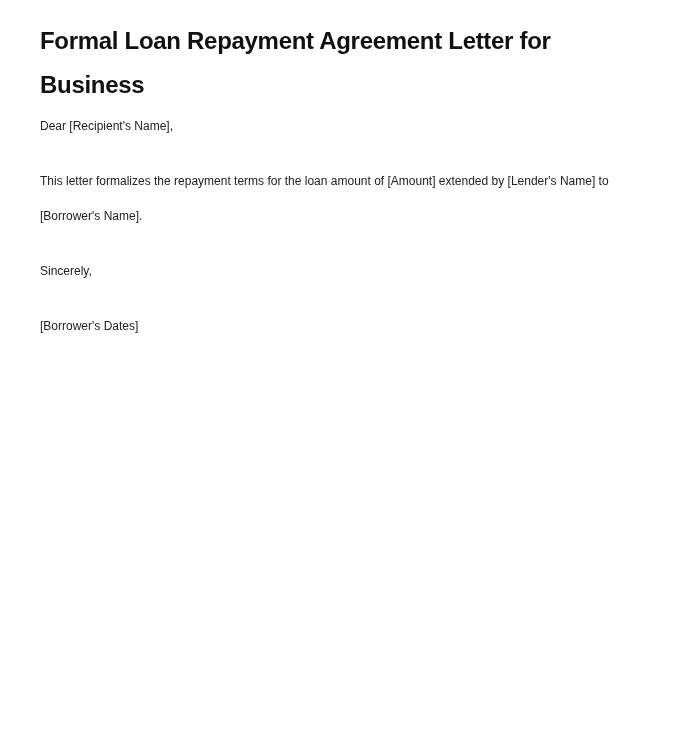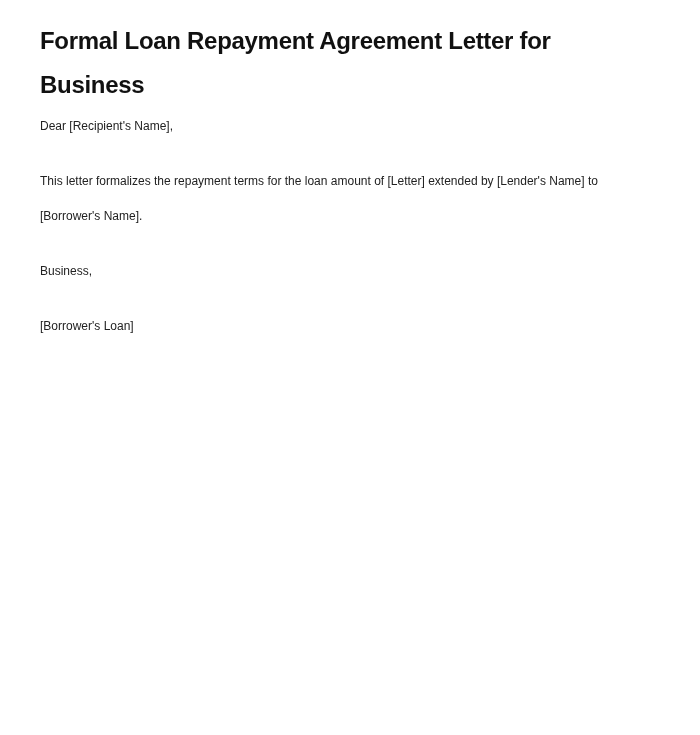--- a/index.html
+++ b/index.html
@@ -21,16 +21,16 @@
     margin: 0 0 20px 0;
     color: #222222;
   }
 </style>
 </head>
 <body>
 
 <div class="page">
   <h1>Formal Loan Repayment Agreement Letter for Business</h1>
   <p>Dear [Recipient's Name],</p>
-  <p>This letter formalizes the repayment terms for the loan amount of [Letter] extended by [Lender's Name] to [Borrower's Name].</p>
-  <p>Business,</p>
-  <p>[Borrower's Loan]</p>
+  <p>This letter formalizes the repayment terms for the loan amount of [Amount] extended by [Lender's Name] to [Borrower's Name].</p>
+  <p>Sincerely,</p>
+  <p>[Borrower's Dates]</p>
 </div>
 
 </body></html>

